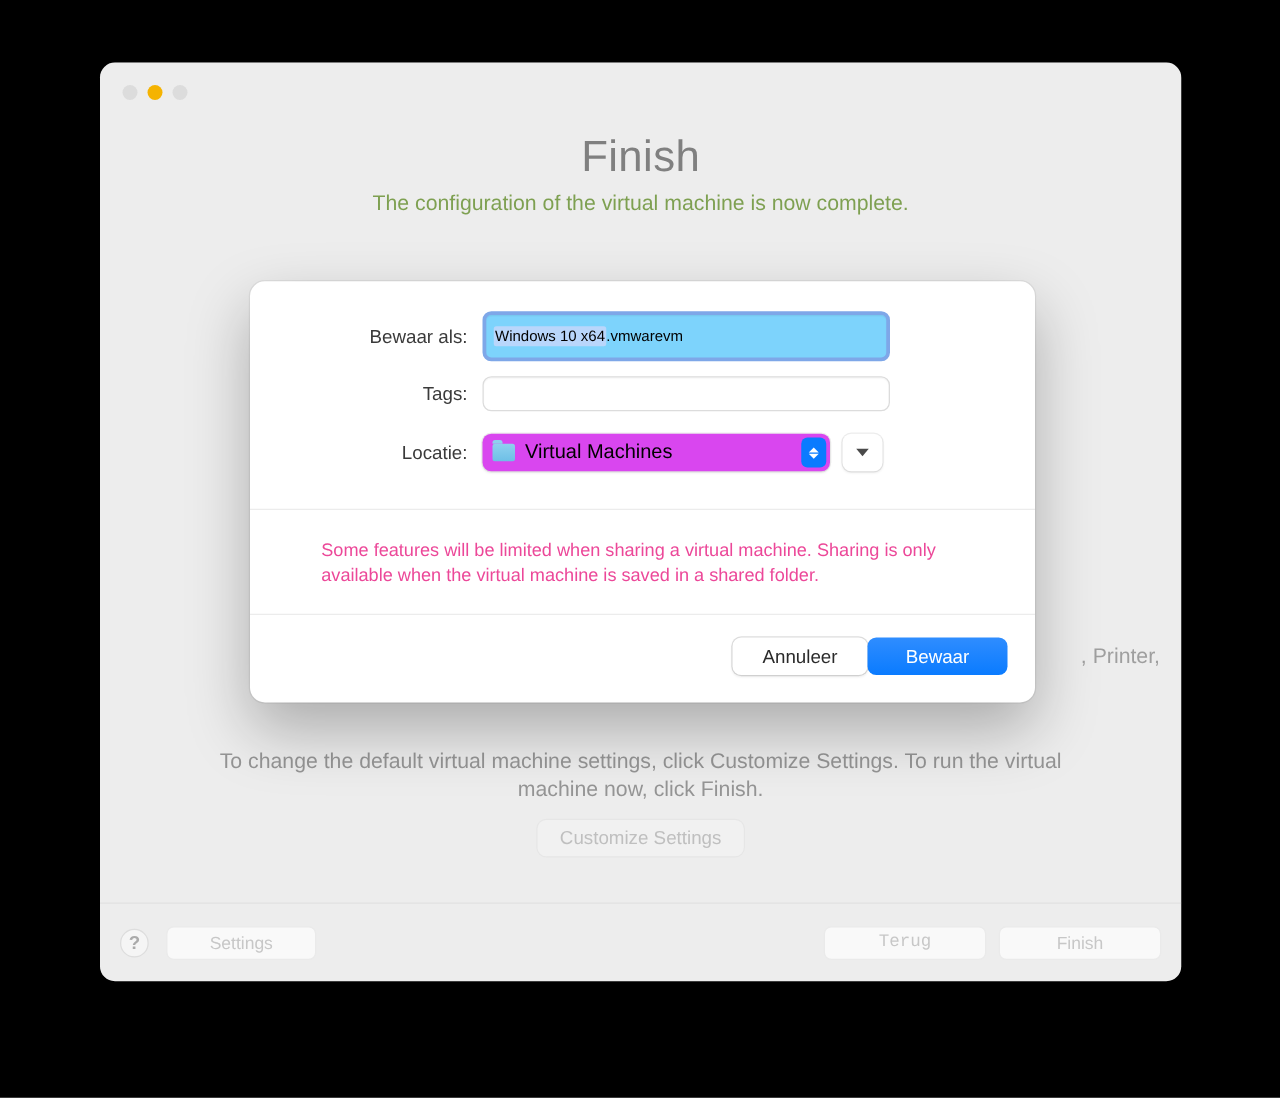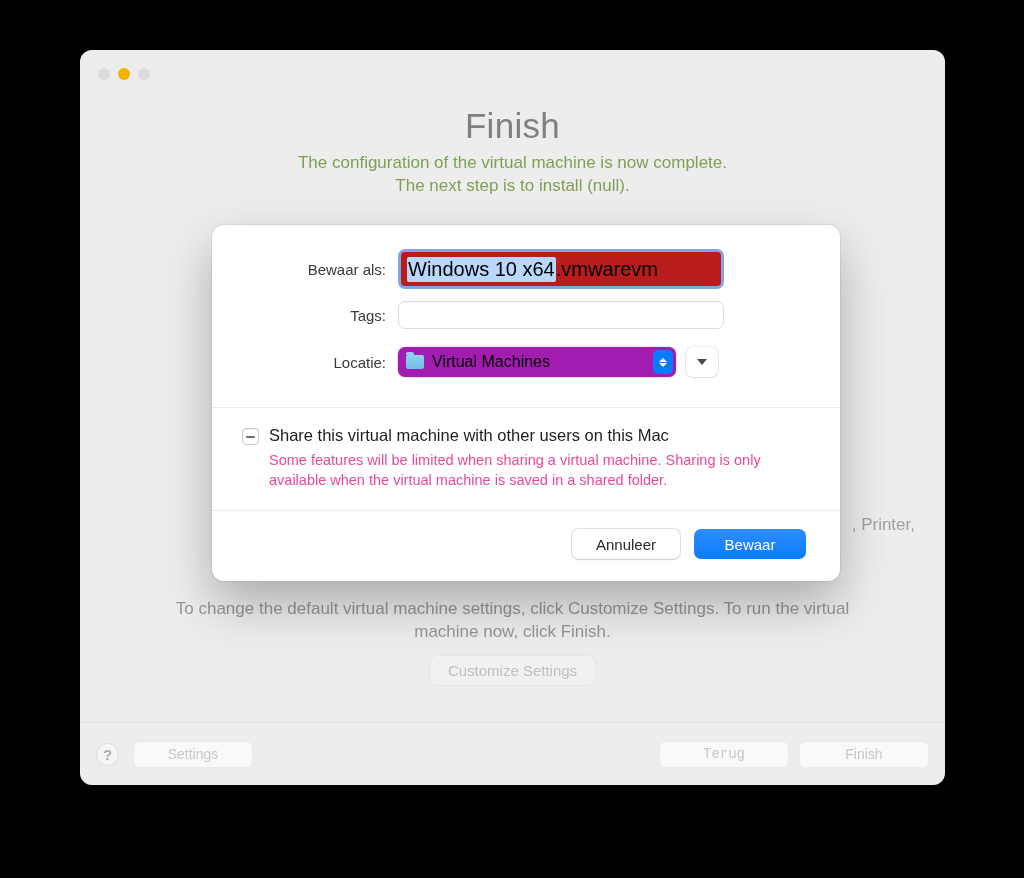--- a/index.html
+++ b/index.html
@@ -47,21 +47,21 @@
   }
   .subtitle {
     margin-top: 6px;
     font-size: 17px;
     color: #4d7c0f;
     text-align: center;
     line-height: 1.35;
   }
   .bg-text-right {
     position: absolute;
-    top: 465px; right: 30px;
+    top: 465px; right: 17px;
     color: #7a7a7a;
     font-size: 17px;
   }
   .lower-block {
     position: absolute;
     left: 0; right: 0;
     bottom: 100px;
     text-align: center;
   }
   .lower-block p {
@@ -117,21 +117,21 @@
     display: flex; align-items: center; justify-content: center;
   }
   .bottom-spacer { flex: 1; }
   .bottom-cancel { width: 120px; justify-content: center; }
   .bottom-back   { width: 130px; margin-right: 10px; justify-content: center; font-family: Liberation Mono, monospace; }
   .bottom-finish { width: 130px; justify-content: center; }
 
   
   .sheet {
     position: absolute;
-    left: 212px; top: 225px;
+    left: 200px; top: 225px;
     width: 628px;
     background: #fff;
     border-radius: 12px;
     box-shadow: 0 22px 50px rgba(0,0,0,.28), 0 0 0 1px rgba(0,0,0,.06);
     z-index: 5;
     font-size: 15px;
   }
   .sheet-body { padding: 24px 26px 4px; }
   .row { display: flex; align-items: center; margin-bottom: 12px; }
   .row.gap-lg { margin-top: 18px; }
@@ -140,24 +140,24 @@
     text-align: right;
     padding-right: 12px;
     color: #3a3a3a;
     font-size: 15px;
   }
   .focus-field {
     flex: 0 0 326px;
     height: 30px;
     border-radius: 7px;
     border: 3.5px solid #7ea7e8;
-    background: #b91c1c;
+    background: #7dd3fc;
     display: flex; align-items: center;
     padding: 17px 6px;
-    font-size: 20px;
+    font-size: 12px;
     box-shadow: inset 0 1px 1px rgba(0,0,0,.06);
   }
   .sel-text {
     background: #b9d6fb;
     border-radius: 2px;
     padding: 1px 1px;
     color: #000;
   }
   .after-sel { color: #000; }
   .tags-field {
@@ -165,21 +165,21 @@
     height: 28px;
     border: 1px solid #dcdcdc;
     border-radius: 7px;
     background: #fff;
     box-shadow: inset 0 1px 1px rgba(0,0,0,.04);
   }
   .loc-select {
     height: 30px;
     flex: 0 0 278px;
     display: flex; align-items: center;
-    background: #a21caf;
+    background: #d946ef;
     border-radius: 7px;
     box-shadow: 0 0 0 1px rgba(0,0,0,.07), 0 1px 2px rgba(0,0,0,.08);
     padding-left: 8px;
     position: relative;
     font-size: 16px;
   }
   .folder-icon {
     width: 18px; height: 14px;
     background: linear-gradient(#8fd1ef,#6dbfe6);
     border-radius: 2px;
@@ -245,22 +245,22 @@
     color: #1d1d1d;
   }
   .share-desc {
     margin: 6px 0 0 27px;
     color: #ec4899;
     font-size: 14.5px;
     line-height: 1.35;
     max-width: 520px;
   }
   .sheet-actions {
-    padding: 18px 34px 22px;
-    display: flex; justify-content: flex-end; gap: 14px;
+    padding: 18px 22px 22px;
+    display: flex; justify-content: flex-end; 
   }
   .sheet-btn {
     height: 30px;
     border-radius: 7px;
     font-size: 15px;
     padding: 0 22px;
     display: flex; align-items: center; justify-content: center;
     border: none;
   }
   .sheet-btn.cancel {
@@ -283,21 +283,20 @@
   <div class="traffic">
     <div class="tl close"></div>
     <div class="tl min"></div>
     <div class="tl max"></div>
   </div>
 
   <div class="content">
     <div class="title">Finish</div>
     <div class="subtitle">
       <span>The configuration of the virtual machine is now complete.</span><br>
-      <span>The next step is to install (null).</span>
     </div>
 
     <div class="bg-text-right">, Printer,</div>
 
     <div class="lower-block">
       <p>To change the default virtual machine settings, click Customize Settings. To run the virtual machine now, click Finish.</p>
       <div class="customize">Customize Settings</div>
     </div>
   </div>
 
@@ -339,24 +338,20 @@
       </div>
       <div class="expand-btn">
         <span class="chev"></span>
       </div>
     </div>
   </div>
 
   <div class="sheet-sep"></div>
 
   <div class="share-block">
-    <div class="share-row">
-      <div class="share-check" aria-checked="mixed"></div>
-      <div class="share-title">Share this virtual machine with other users on this Mac</div>
-    </div>
     <div class="share-desc">Some features will be limited when sharing a virtual machine. Sharing is only available when the virtual machine is saved in a shared folder.</div>
   </div>
 
   <div class="sheet-sep"></div>
 
   <div class="sheet-actions">
     <div class="sheet-btn cancel">Annuleer</div>
     <div class="sheet-btn save">Bewaar</div>
   </div>
 </div>

